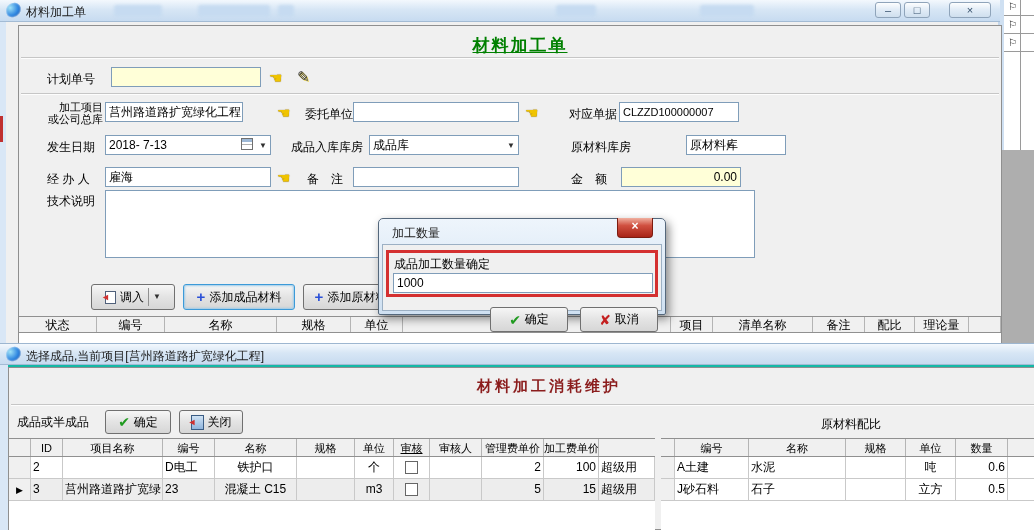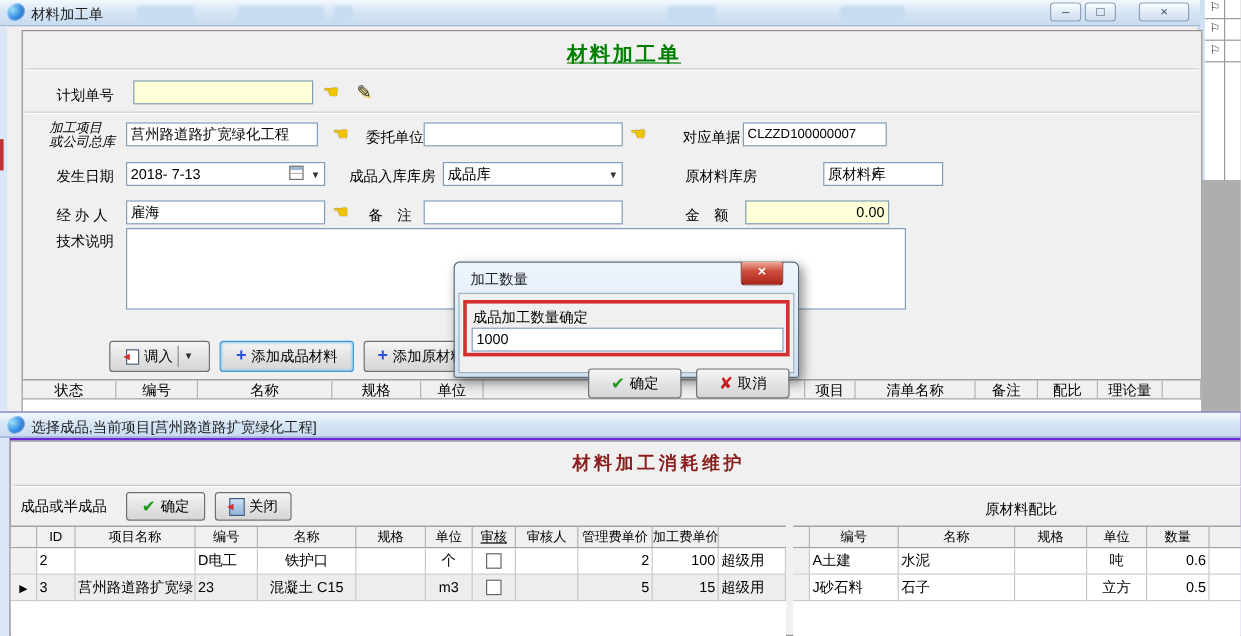--- a/index.html
+++ b/index.html
@@ -103,25 +103,25 @@
         <div class="abs" style="left:0;right:-20px;top:8px;text-align:center;font-size:17px;font-weight:bold;
                     color:#008000;text-decoration:underline;letter-spacing:2px;">材料加工单</div>
         <div class="abs grv" style="left:2px;top:31px;width:978px;"></div>
 
         <span class="abs lb" style="left:28px;top:46px;">计划单号</span>
         <div class="abs tb yellow" style="left:92px;top:41px;width:150px;height:20px;"></div>
         <span class="abs hand" style="left:250px;top:44px;">☚</span>
         <span class="abs pencil" style="left:278px;top:42px;">✎</span>
         <div class="abs grv" style="left:2px;top:67px;width:978px;"></div>
 
-        <div class="abs" style="left:22px;top:75px;width:62px;text-align:left;font-size:11px;line-height:12px;font-style:italic;">
+        <div class="abs" style="left:22px;top:75px;width:62px;text-align:right;font-size:11px;line-height:12px;">
           <div>加工项目</div>
           <div>或公司总库</div>
         </div>
-        <div class="abs tb" style="left:86px;top:76px;width:160px;height:20px;">莒州路道路扩宽绿化工程</div>
+        <div class="abs tb" style="left:86px;top:76px;width:138px;height:20px;">莒州路道路扩宽绿化工程</div>
         <span class="abs hand" style="left:258px;top:79px;">☚</span>
         <span class="abs lb" style="left:286px;top:81px;">委托单位</span>
         <div class="abs tb" style="left:334px;top:76px;width:166px;height:20px;"></div>
         <span class="abs hand" style="left:506px;top:79px;">☚</span>
         <span class="abs lb" style="left:550px;top:81px;">对应单据</span>
         <div class="abs tb" style="left:600px;top:76px;width:120px;height:20px;font-size:11px;">CLZZD100000007</div>
 
         <span class="abs lb" style="left:28px;top:114px;">发生日期</span>
         <div class="abs tb" style="left:86px;top:109px;width:166px;height:20px;">2018- 7-13</div>
         <div class="abs cal" style="left:222px;top:112px;"></div>
@@ -175,21 +175,21 @@
           <div class="c" style="width:54px;">理论量</div>
           <div class="c" style="flex:1;"></div>
         </div>
         <div class="abs" style="left:0;top:307px;width:982px;height:10px;background:#fff;"></div>
       </div>
     </div>
   </div>
 
   <div class="abs" style="left:0;top:116px;width:3px;height:26px;background:#c03030;z-index:40;"></div>
 
-  <div class="abs" style="left:0;top:343px;width:1034px;height:187px;background:#6d28d9;z-index:20;">
+  <div class="abs" style="left:0;top:343px;width:1034px;height:187px;background:#14b8a6;z-index:20;">
     <div class="abs titlebar" style="left:0;top:0;width:1034px;height:22px;border-top:1px solid #9db6d0;">
       <div class="abs app-icon" style="left:6px;top:3px;"></div>
       <span class="abs t-title" style="left:26px;top:4px;">选择成品,当前项目[莒州路道路扩宽绿化工程]</span>
     </div>
     <div class="abs" style="left:0;top:22px;width:8px;height:165px;background:#d9e7f6;"></div>
 
     <div class="abs panel" style="left:8px;top:24px;width:1040px;height:163px;">
       <div class="abs" style="left:0;width:1080px;top:9px;text-align:center;font-size:15px;font-weight:bold;color:#8b1d1d;letter-spacing:3px;">材料加工消耗维护</div>
       <div class="abs grv" style="left:2px;top:36px;width:1030px;"></div>
 

